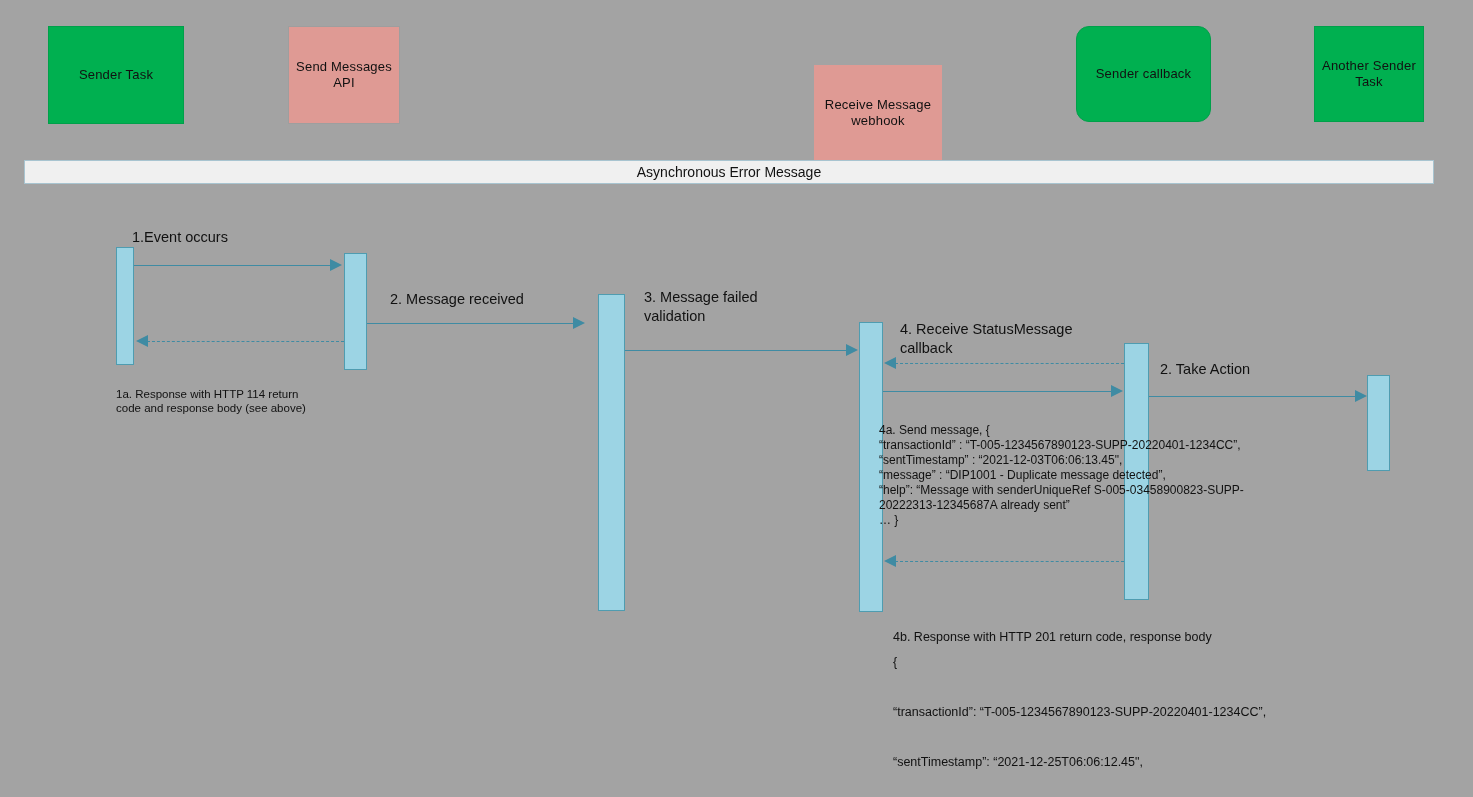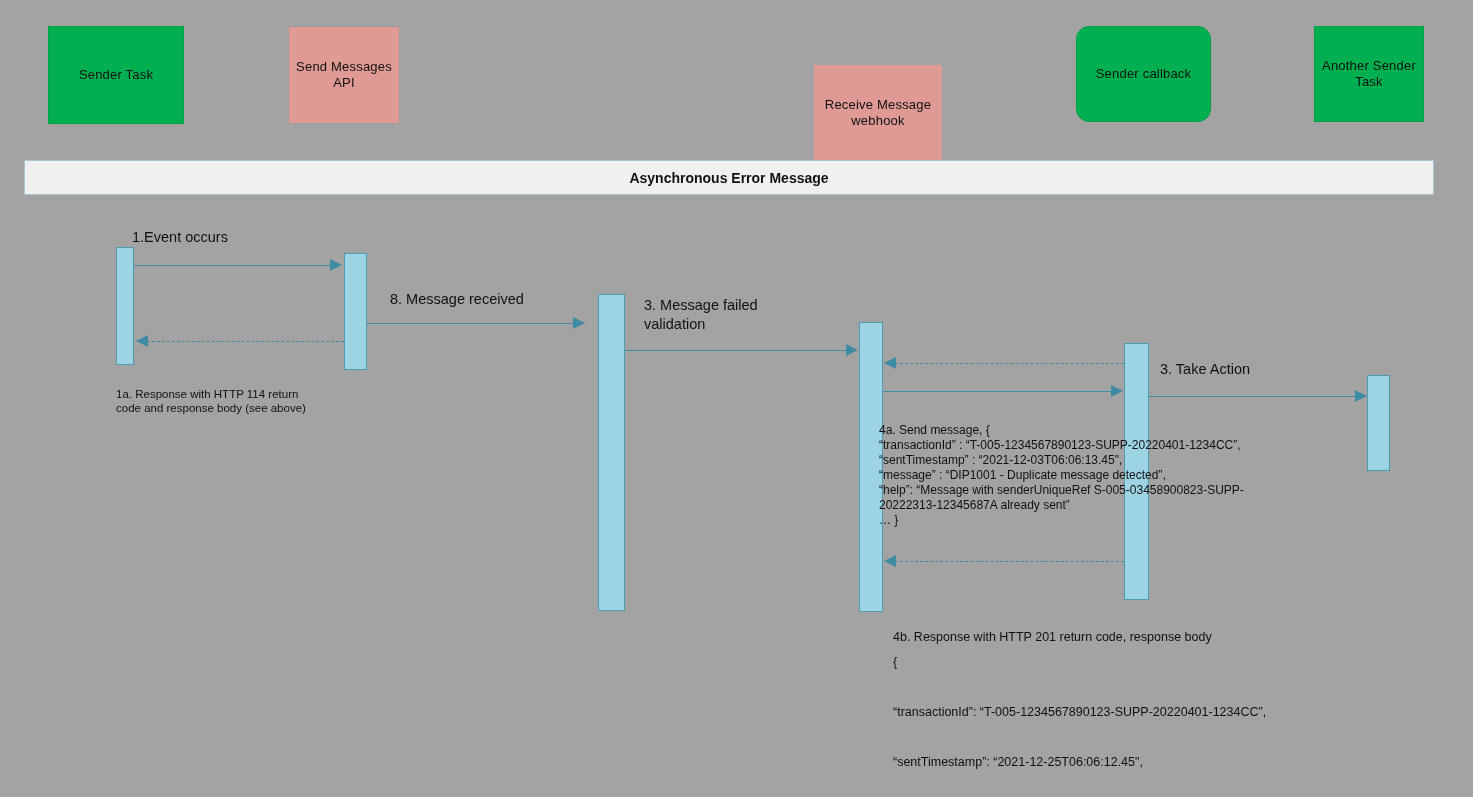--- a/index.html
+++ b/index.html
@@ -142,21 +142,21 @@
   <div class="participant green" style="left:1076px; top:26px; width:135px; height:96px;border-radius:13px;">
     <span>Sender
 callback</span>
   </div>
 
   <div class="participant green" style="left:1314px; top:26px; width:110px; height:96px;">
     <span>Another
 Sender Task</span>
   </div>
 
-  <div class="fragment-bar" style="left:24px; top:160px; width:1410px; height:35px;font-weight:bold;">
+  <div class="fragment-bar" style="left:24px; top:160px; width:1410px; height:24px;">
     <span>Asynchronous Error Message</span>
   </div>
 
   <div class="activation" style="left:116px; top:247px; width:18px; height:118px;"></div>
 
   <div class="activation" style="left:344px; top:253px; width:23px; height:117px;"></div>
 
   <div class="activation" style="left:598px; top:294px; width:27px; height:317px;"></div>
 
   <div class="activation" style="left:859px; top:322px; width:24px; height:290px;"></div>
@@ -167,43 +167,45 @@
 
   <div class="msg-label" style="left:132px; top:228px; width:260px;">1.Event occurs</div>
   <div class="msg-line" style="left:134px; top:265px; width:198px;"></div>
   <div class="arrow-head right" style="left:330px; top:259px;"></div>
 
   <div class="msg-line dashed" style="left:147px; top:341px; width:197px;"></div>
   <div class="arrow-head left" style="left:136px; top:335px;"></div>
   <div class="note" style="left:116px; top:387px; width:290px;">1a. Response with HTTP 114 return
 code  and response body (see above)</div>
 
-  <div class="msg-label" style="left:390px; top:290px; width:224px;">8. Message received</div>
+  <div class="msg-label" style="left:390px; top:290px; width:224px;">2. Message received</div>
   <div class="msg-line" style="left:367px; top:323px; width:207px;"></div>
   <div class="arrow-head right" style="left:573px; top:317px;"></div>
 
-  <div class="msg-label" style="left:644px; top:296px; width:200px;">3. Message failed
+  <div class="msg-label" style="left:644px; top:288px; width:200px;">3. Message failed
 validation</div>
   <div class="msg-line" style="left:625px; top:350px; width:222px;"></div>
   <div class="arrow-head right" style="left:846px; top:344px;"></div>
 
+  <div class="msg-label" style="left:900px; top:320px; width:290px;">4. Receive StatusMessage
+callback</div>
   <div class="msg-line dashed" style="left:895px; top:363px; width:229px;"></div>
   <div class="arrow-head left" style="left:884px; top:357px;"></div>
 
   <div class="msg-line" style="left:883px; top:391px; width:229px;"></div>
   <div class="arrow-head right" style="left:1111px; top:385px;"></div>
   <div class="note tight" style="left:879px; top:423px; width:470px;">4a. Send message, {
 “transactionId” :  “T-005-1234567890123-SUPP-20220401-1234CC”,
 “sentTimestamp” : “2021-12-03T06:06:13.45",
 “message” : “DIP1001 - Duplicate message detected”,
 “help”: “Message with senderUniqueRef S-005-03458900823-SUPP-
 20222313-12345687A already sent”
 … }</div>
 
-  <div class="msg-label" style="left:1160px; top:360px; width:220px;">3. Take Action</div>
+  <div class="msg-label" style="left:1160px; top:360px; width:220px;">2. Take Action</div>
   <div class="msg-line" style="left:1149px; top:396px; width:207px;"></div>
   <div class="arrow-head right" style="left:1355px; top:390px;"></div>
 
   <div class="msg-line dashed" style="left:895px; top:561px; width:229px;"></div>
   <div class="arrow-head left" style="left:884px; top:555px;"></div>
   <div class="note wide" style="left:893px; top:625px; width:520px;">4b. Response with HTTP 201 return code, response body
 {
 
 “transactionId”: “T-005-1234567890123-SUPP-20220401-1234CC”,
 

